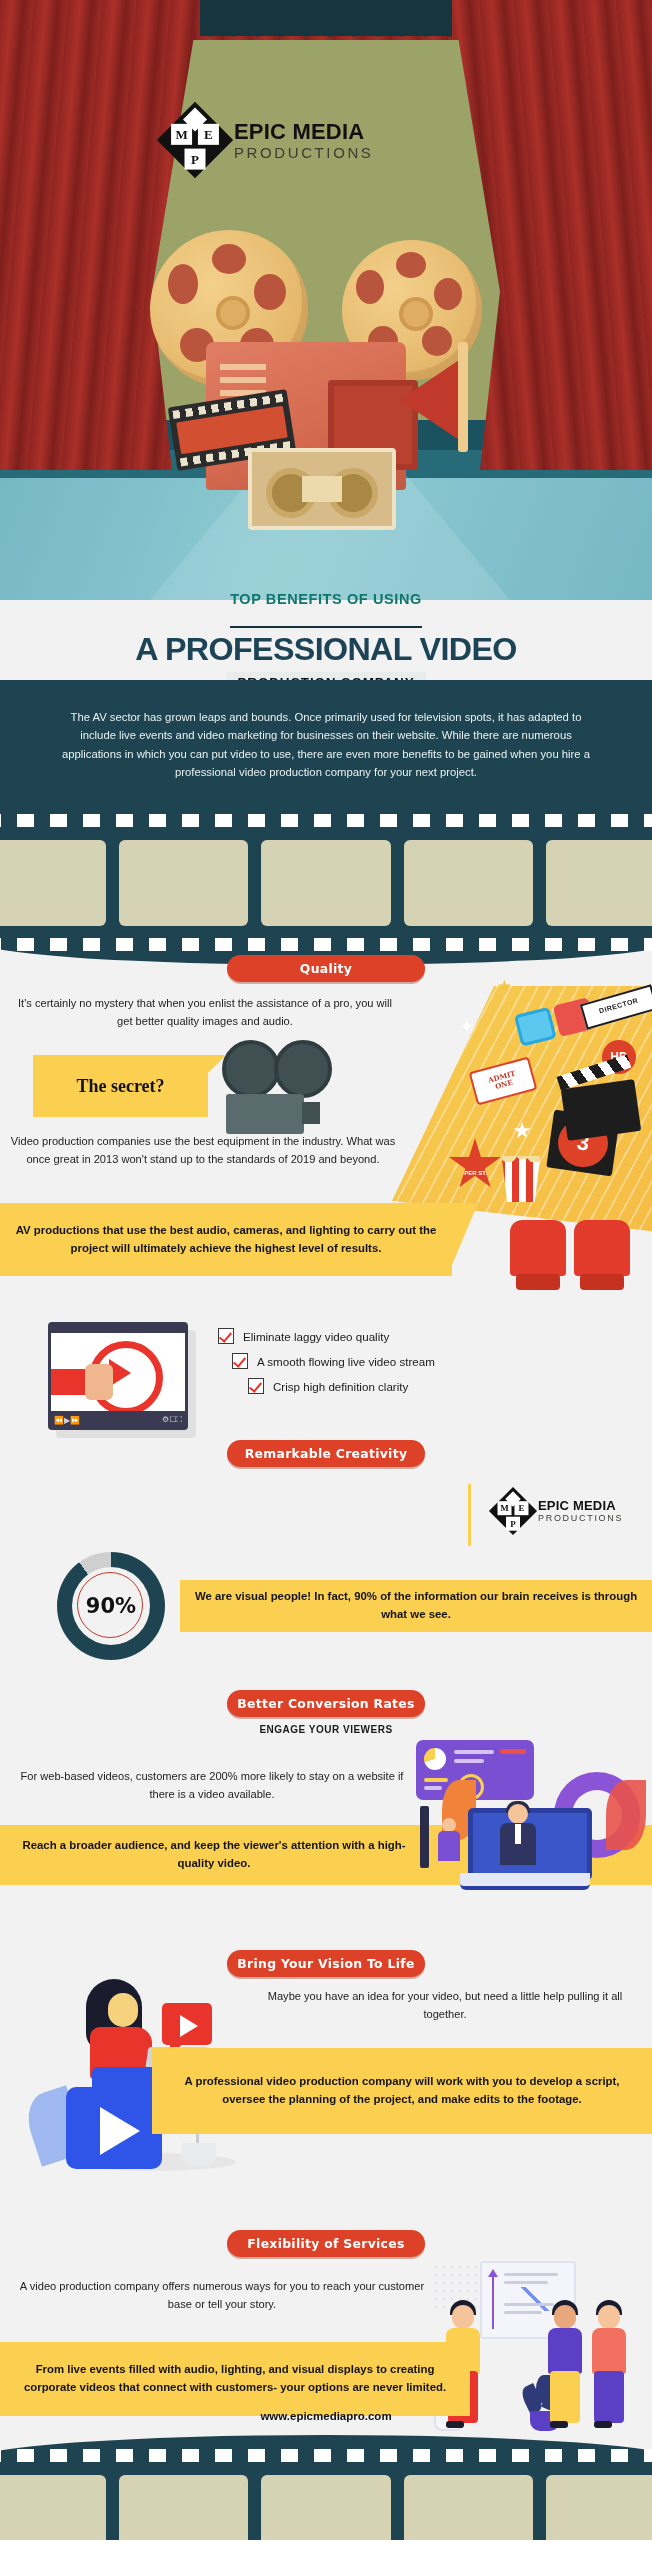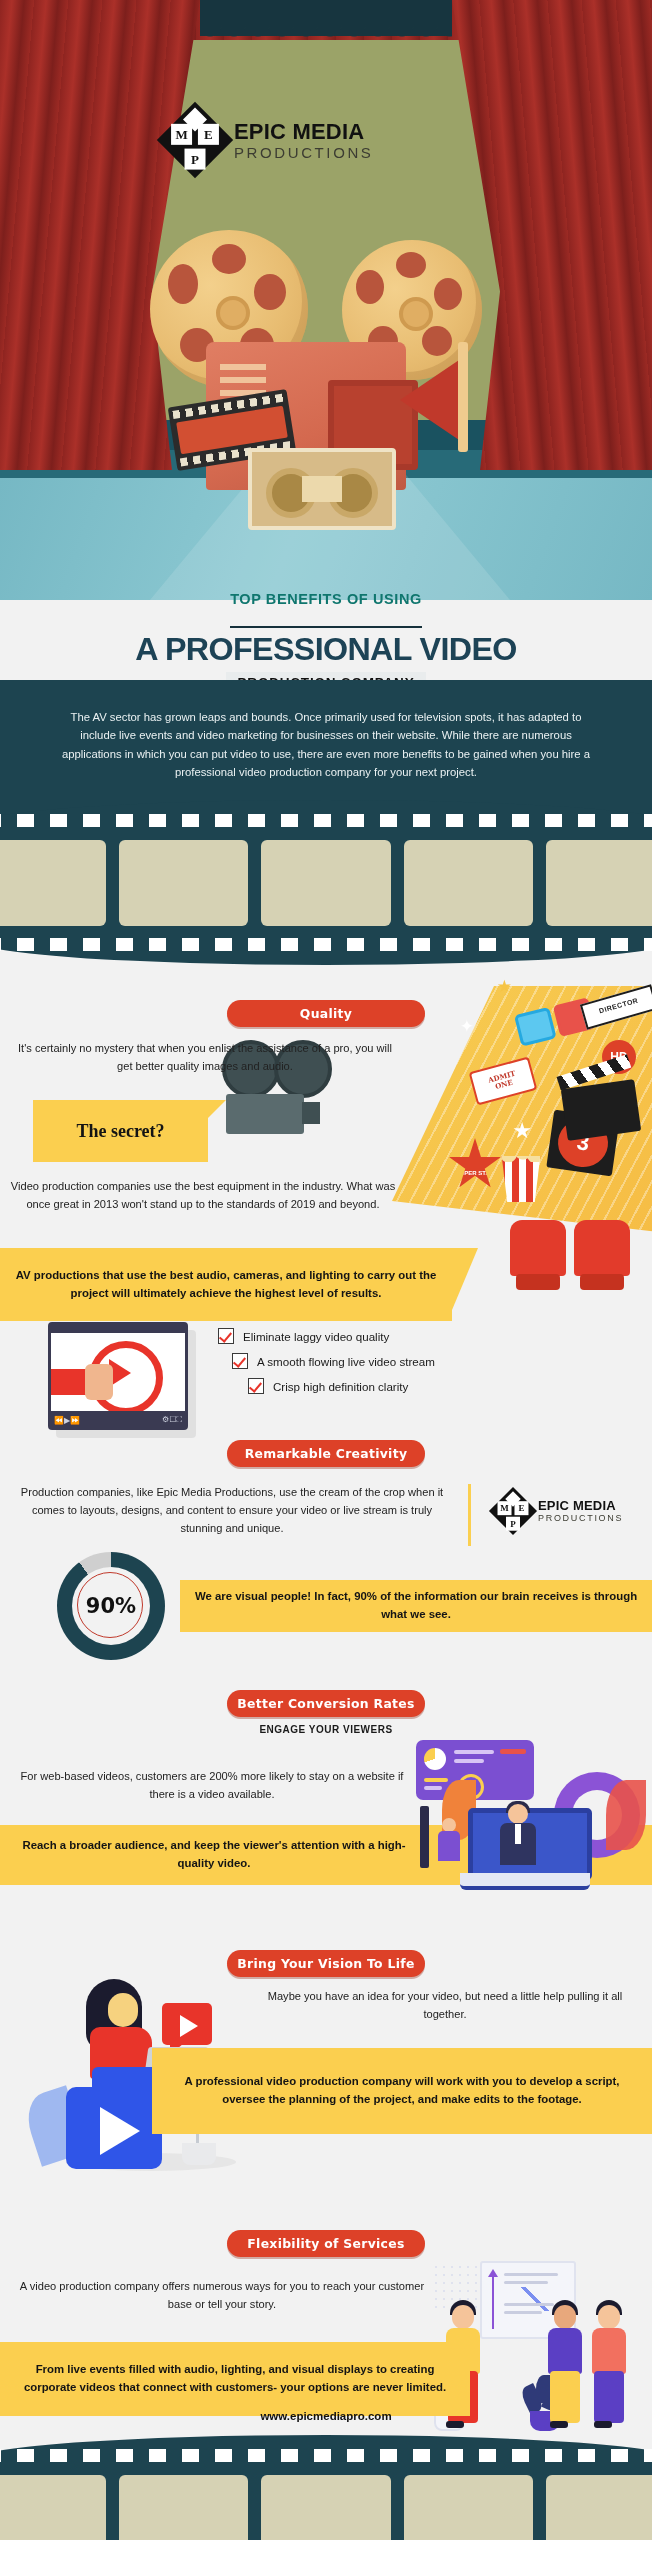--- a/index.html
+++ b/index.html
@@ -186,21 +186,21 @@
   }
   .para{
     color:#222;font-size:11.1px;line-height:1.6;text-align:center;
   }
   .yellowbar{
     background:#fbcf4f;color:#141414;font-size:11.4px;font-weight:bold;
     line-height:1.55;text-align:center;padding:19px 14px;box-sizing:border-box;
   }
 
   
-  .sec-quality{position:absolute;left:0;top:955px;width:636px;height:345px;margin-top:45px;}
+  .sec-quality{position:absolute;left:0;top:955px;width:636px;height:345px;}
   .q-pill{position:absolute;left:227px;top:0;}
   .q-text{position:absolute;left:10px;top:40px;width:390px;}
   .secret{
     position:absolute;left:33px;top:100px;width:175px;height:62px;background:#fbcf4f;
     display:flex;align-items:center;justify-content:center;
   }
   .secret:after{
     content:"";position:absolute;right:-18px;top:0;width:0;height:0;
     border-top:18px solid #fbcf4f;border-right:18px solid transparent;
   }
@@ -594,21 +594,20 @@
       </div>
       <div class="chk-row i3">
         <span class="chkbox"></span>
         <span>Crisp high definition clarity</span>
       </div>
     </div>
   </div>
 
   <div class="sec-creative">
     <div class="pill c-pill">Remarkable Creativity</div>
-    <div class="para c-text">Production companies, like Epic Media Productions, use the cream of the crop when it comes to layouts, designs, and content to ensure your video or live stream is truly stunning and unique.</div>
     <div class="c-divider"></div>
     <div class="c-logo">
       <div class="logo-mark">
         <i class="sq"></i>
         <i class="m">M</i>
         <i class="e">E</i>
         <i class="p">P</i>
       </div>
       <div class="logo-words">
         <div class="l1">EPIC MEDIA</div>

